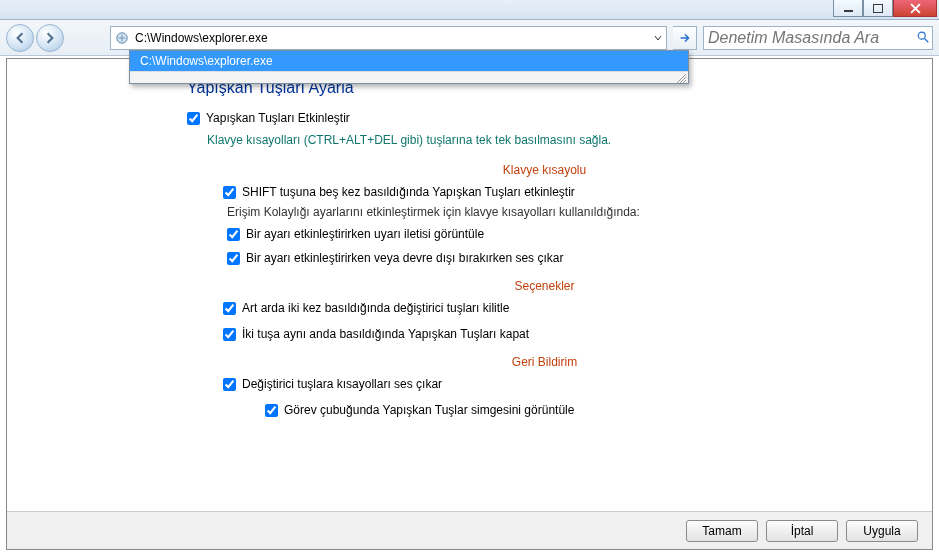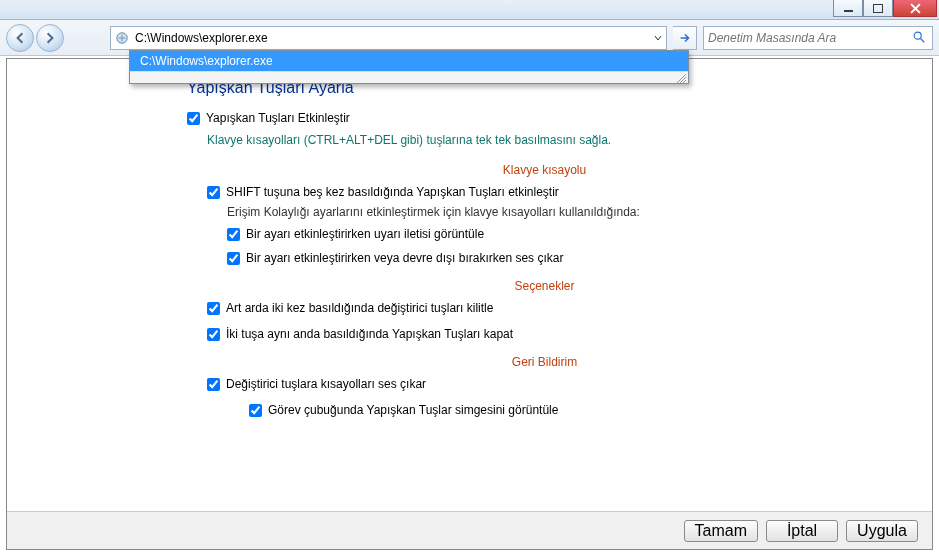--- a/index.html
+++ b/index.html
@@ -134,21 +134,21 @@
       background: #fff;
       border: 1px solid #9db3c8;
       display: flex;
       align-items: center;
       padding: 0 4px;
     }
     .searchbox input {
       flex: 1;
       border: none;
       outline: none;
-      font-size: 12px;
+      font-size: 16px;
       color: #7a7a7a;
       font-style: italic;
     }
     .searchbox .search-icon { width: 16px; height: 16px; }
 
     
     .content-frame {
       position: absolute;
       left: 6px; right: 6px; top: 58px; bottom: 2px;
       border: 1px solid #888;
@@ -177,21 +177,21 @@
     }
     .desc-text {
       margin: 8px 0 16px 20px;
       color: #0f766e;
     }
     .section-label {
       color: #c2410c;
       margin: 14px 0 8px 0;
       text-align: center;
     }
-    .indent1 { margin-left: 20px; }
+    .indent1 { margin-left: 36px; }
     .indent2 { margin-left: 40px; }
     .sub-desc {
       margin: 6px 0 8px 40px;
       color: #333;
     }
 
     
     .buttonbar {
       position: absolute;
       left: 0; right: 0; bottom: 0;
@@ -203,21 +203,21 @@
       align-items: center;
       padding-right: 14px;
       gap: 8px;
     }
     .btn {
       min-width: 72px;
       height: 22px;
       border: 1px solid #8a8a8a;
       border-radius: 3px;
       background: linear-gradient(#fdfdfd, #e2e2e2);
-      font-size: 16px;
+      font-size: 12px;
       padding: 0 10px;
       cursor: pointer;
     }
   </style>
 </head>
 <body>
 
 <div class="titlebar">
   <div class="window-controls">
     <div class="winbtn min"></div>

